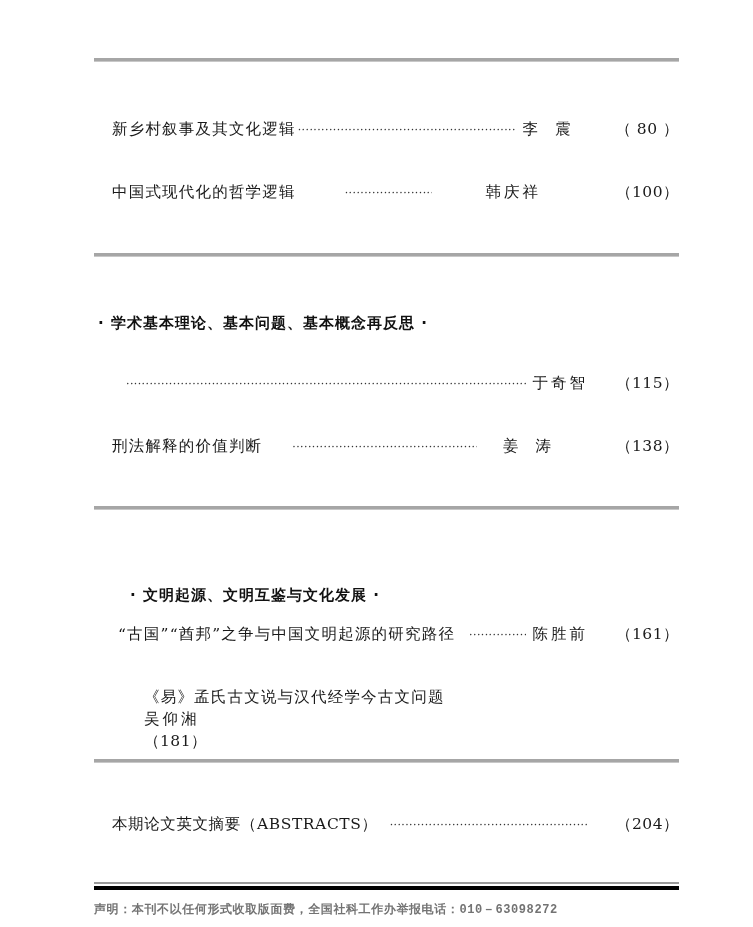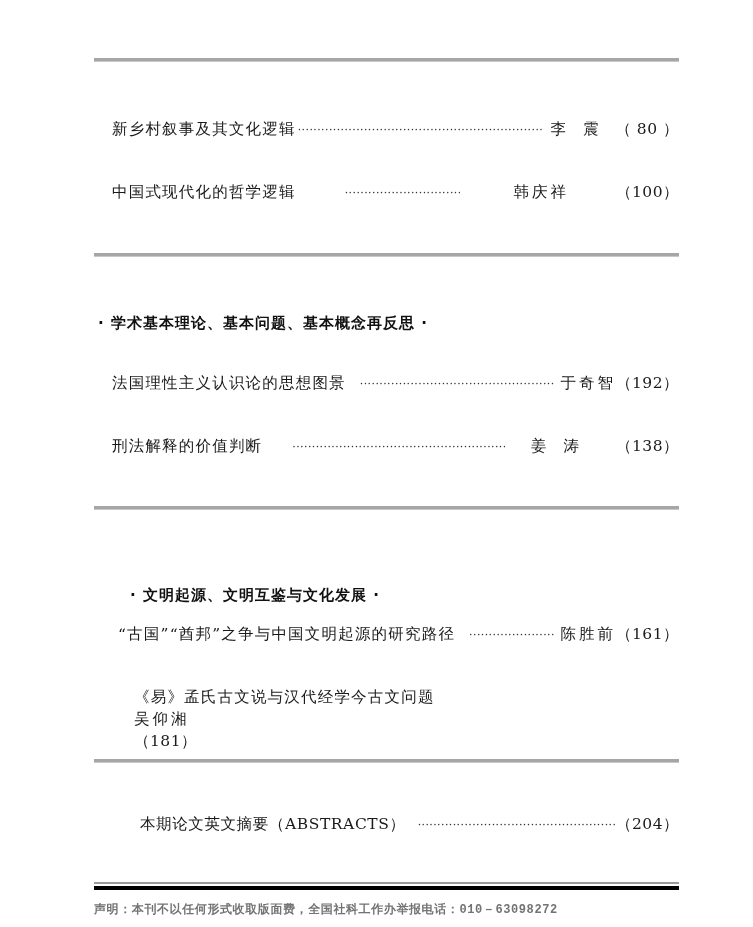--- a/index.html
+++ b/index.html
@@ -53,20 +53,21 @@
     .entry .author {
       flex: 0 0 auto;
       letter-spacing: 3px;
     }
     .entry .author.spaced {
       letter-spacing: 17px;
     }
     .entry .page {
       flex: 0 0 auto;
       letter-spacing: 0.5px;
+      margin-left: 28px;
     }
     .section-heading {
       position: absolute;
       left: 98px;
       height: 24px;
       font-family: "DejaVu Sans", "Liberation Sans", sans-serif;
       font-weight: bold;
       font-size: 15px;
       line-height: 24px;
       letter-spacing: 1px;
@@ -122,24 +123,23 @@
   <span class="leader"></span>
   <span class="author">韩庆祥</span>
   <span class="page">（100）</span>
 </div>
 
 <div class="rule" style="top:253px;"></div>
 
 <div class="section-heading" style="top:311px;">· 学术基本理论、基本问题、基本概念再反思 ·</div>
 
 <div class="entry" style="top:372px;">
-  <span class="title">法国理性主义认识论的思想图景</span>
   <span class="leader" style="margin-left:14px;"></span>
   <span class="author">于奇智</span>
-  <span class="page">（192）</span>
+  <span class="page">（115）</span>
 </div>
 <div class="entry" style="top:435px;gap:20px;">
   <span class="title">刑法解释的价值判断</span>
   <span class="leader" style="margin-left:10px;"></span>
   <span class="author spaced">姜涛</span>
   <span class="page">（138）</span>
 </div>
 
 <div class="rule" style="top:506px;"></div>
 
@@ -154,21 +154,21 @@
 <div class="entry" style="top:686px; left:116px; width:563px;flex-direction:column;">
   <span class="title">《易》孟氏古文说与汉代经学今古文问题</span>
   <span class="leader" style="margin-left:18px;"></span>
   <span class="author">吴仰湘</span>
   <span class="page">（181）</span>
 </div>
 
 <div class="rule" style="top:759px;"></div>
 
 <div class="entry" style="top:813px;">
-  <span class="title" style="letter-spacing:0.6px;margin-left:28px;">本期论文英文摘要（ABSTRACTS）</span>
+  <span class="title" style="letter-spacing:0.6px;">本期论文英文摘要（ABSTRACTS）</span>
   <span class="leader" style="margin-left:12px; margin-right:0;"></span>
   <span class="page">（204）</span>
 </div>
 
 <div class="footer-lines">
   <div class="thin"></div>
   <div class="thick"></div>
 </div>
 <div class="footer-note">声明：本刊不以任何形式收取版面费，全国社科工作办举报电话：010－63098272</div>
 

